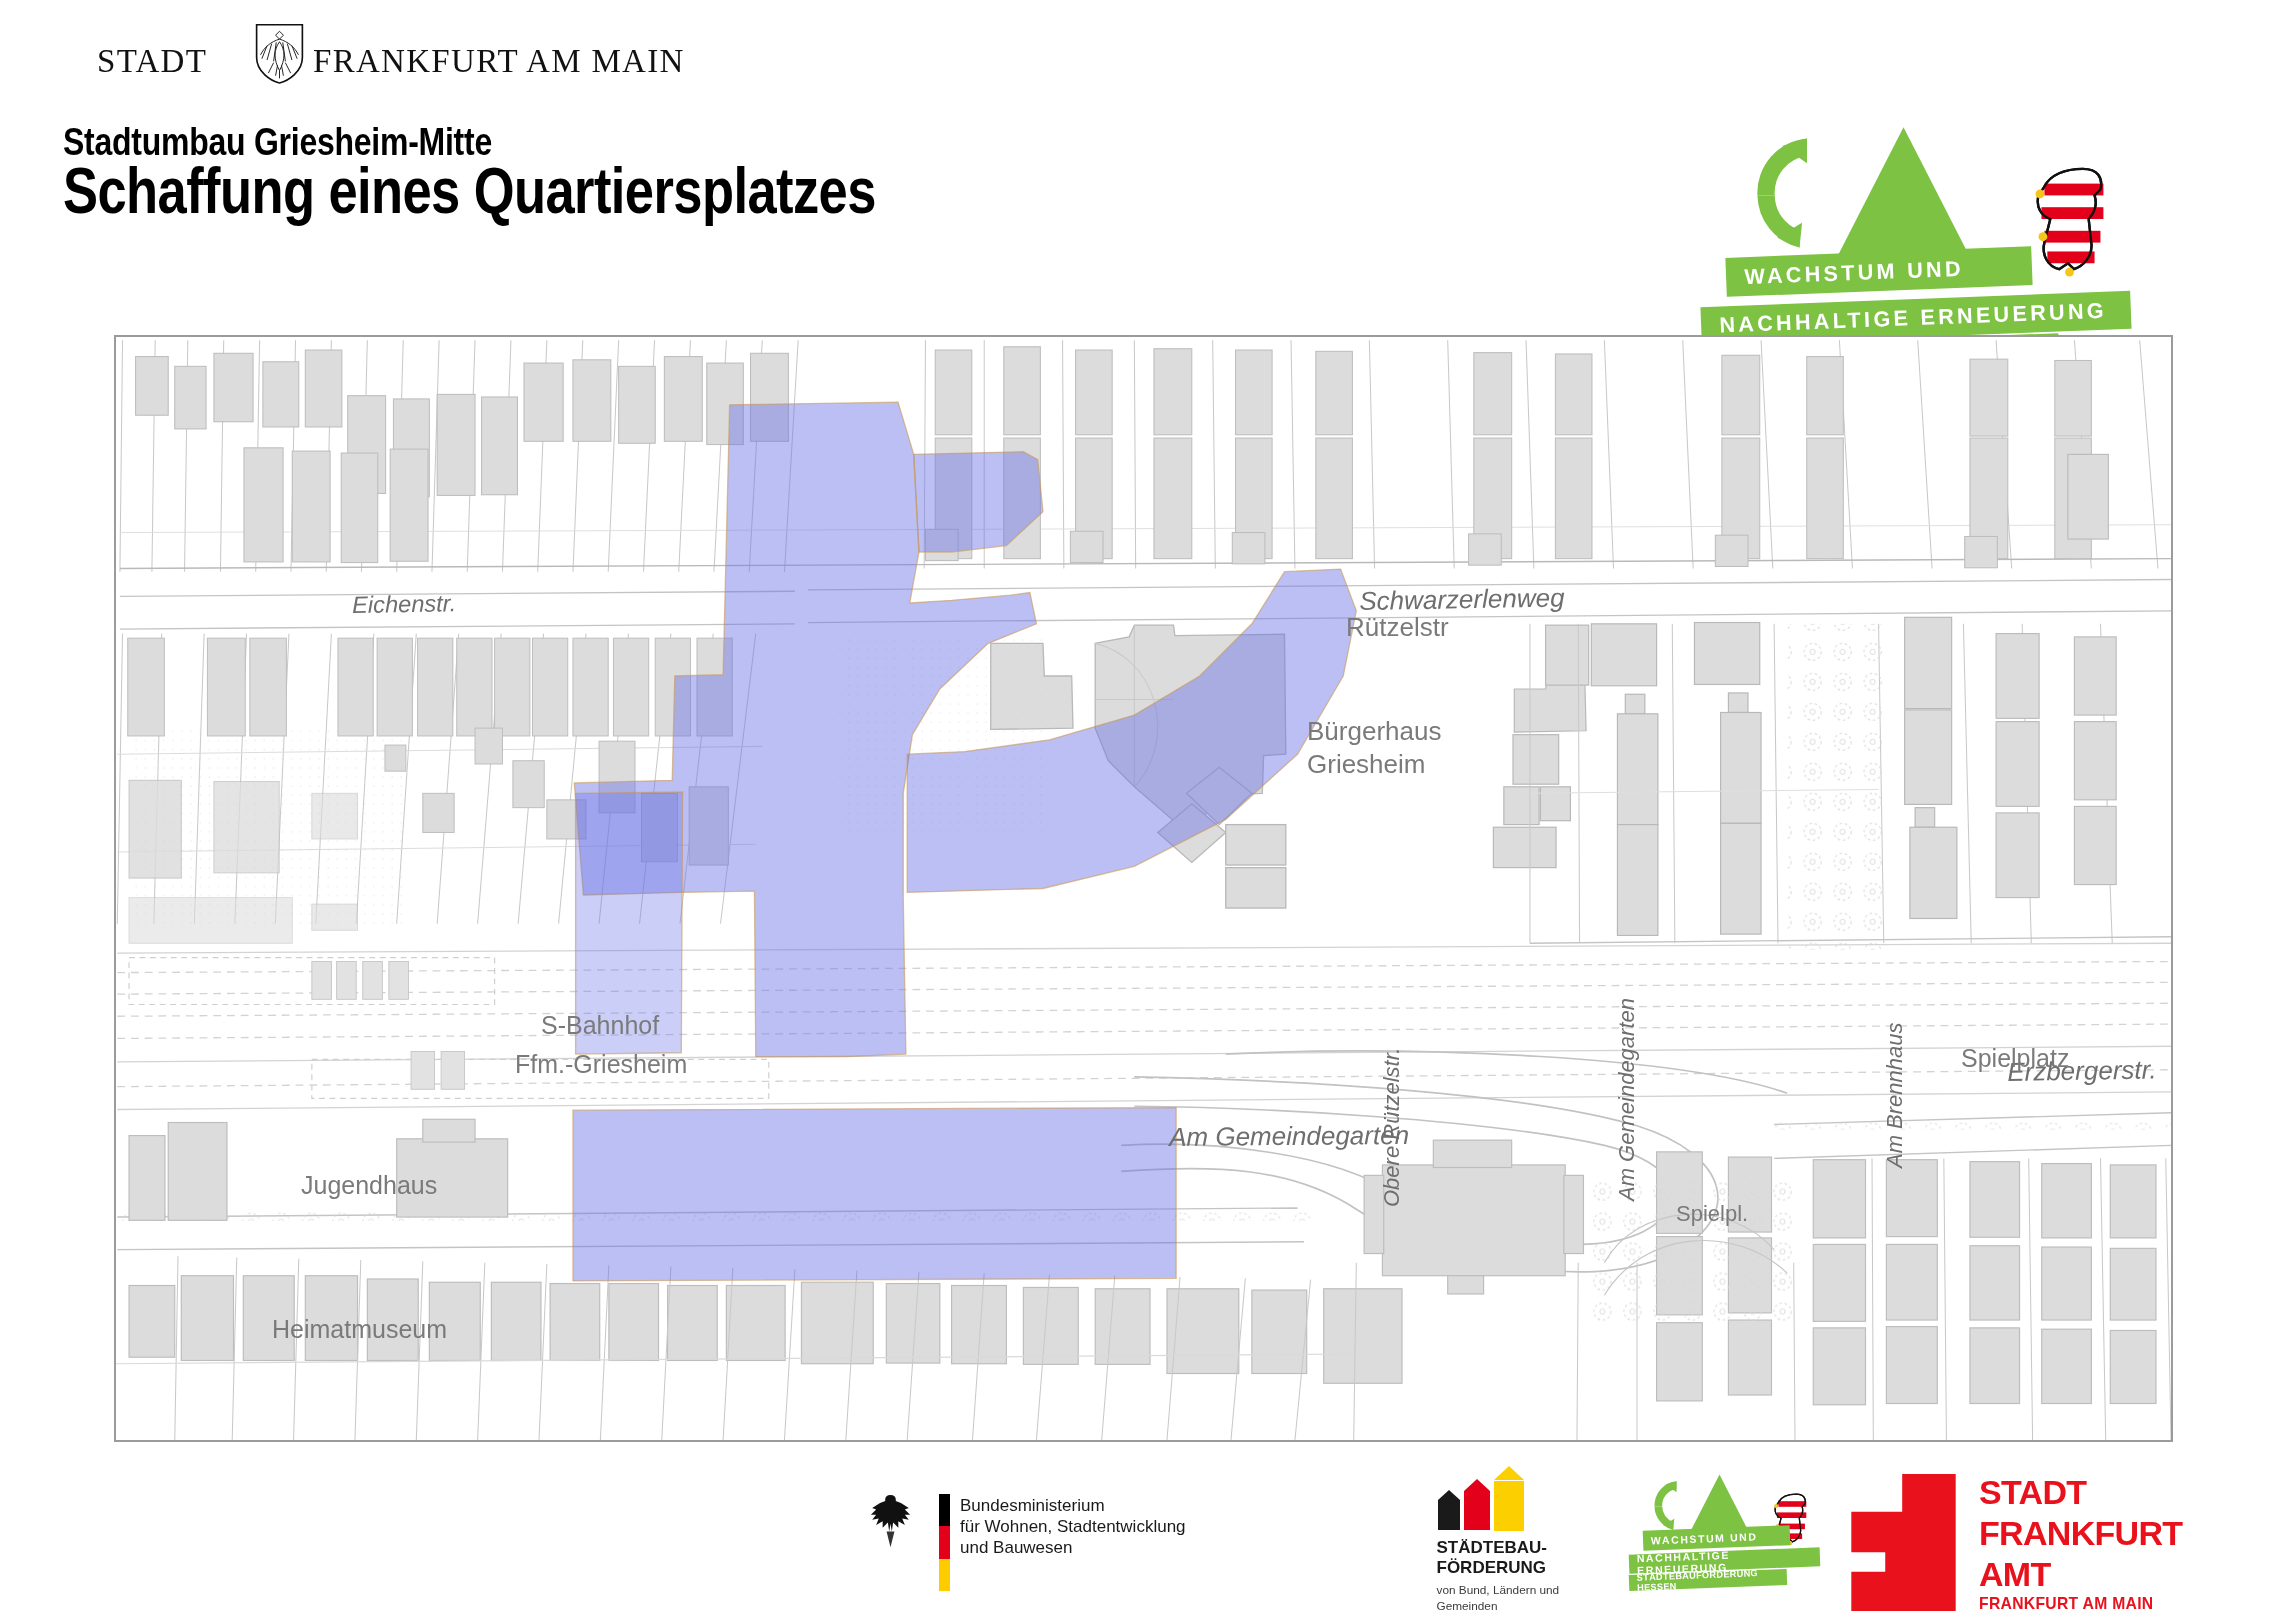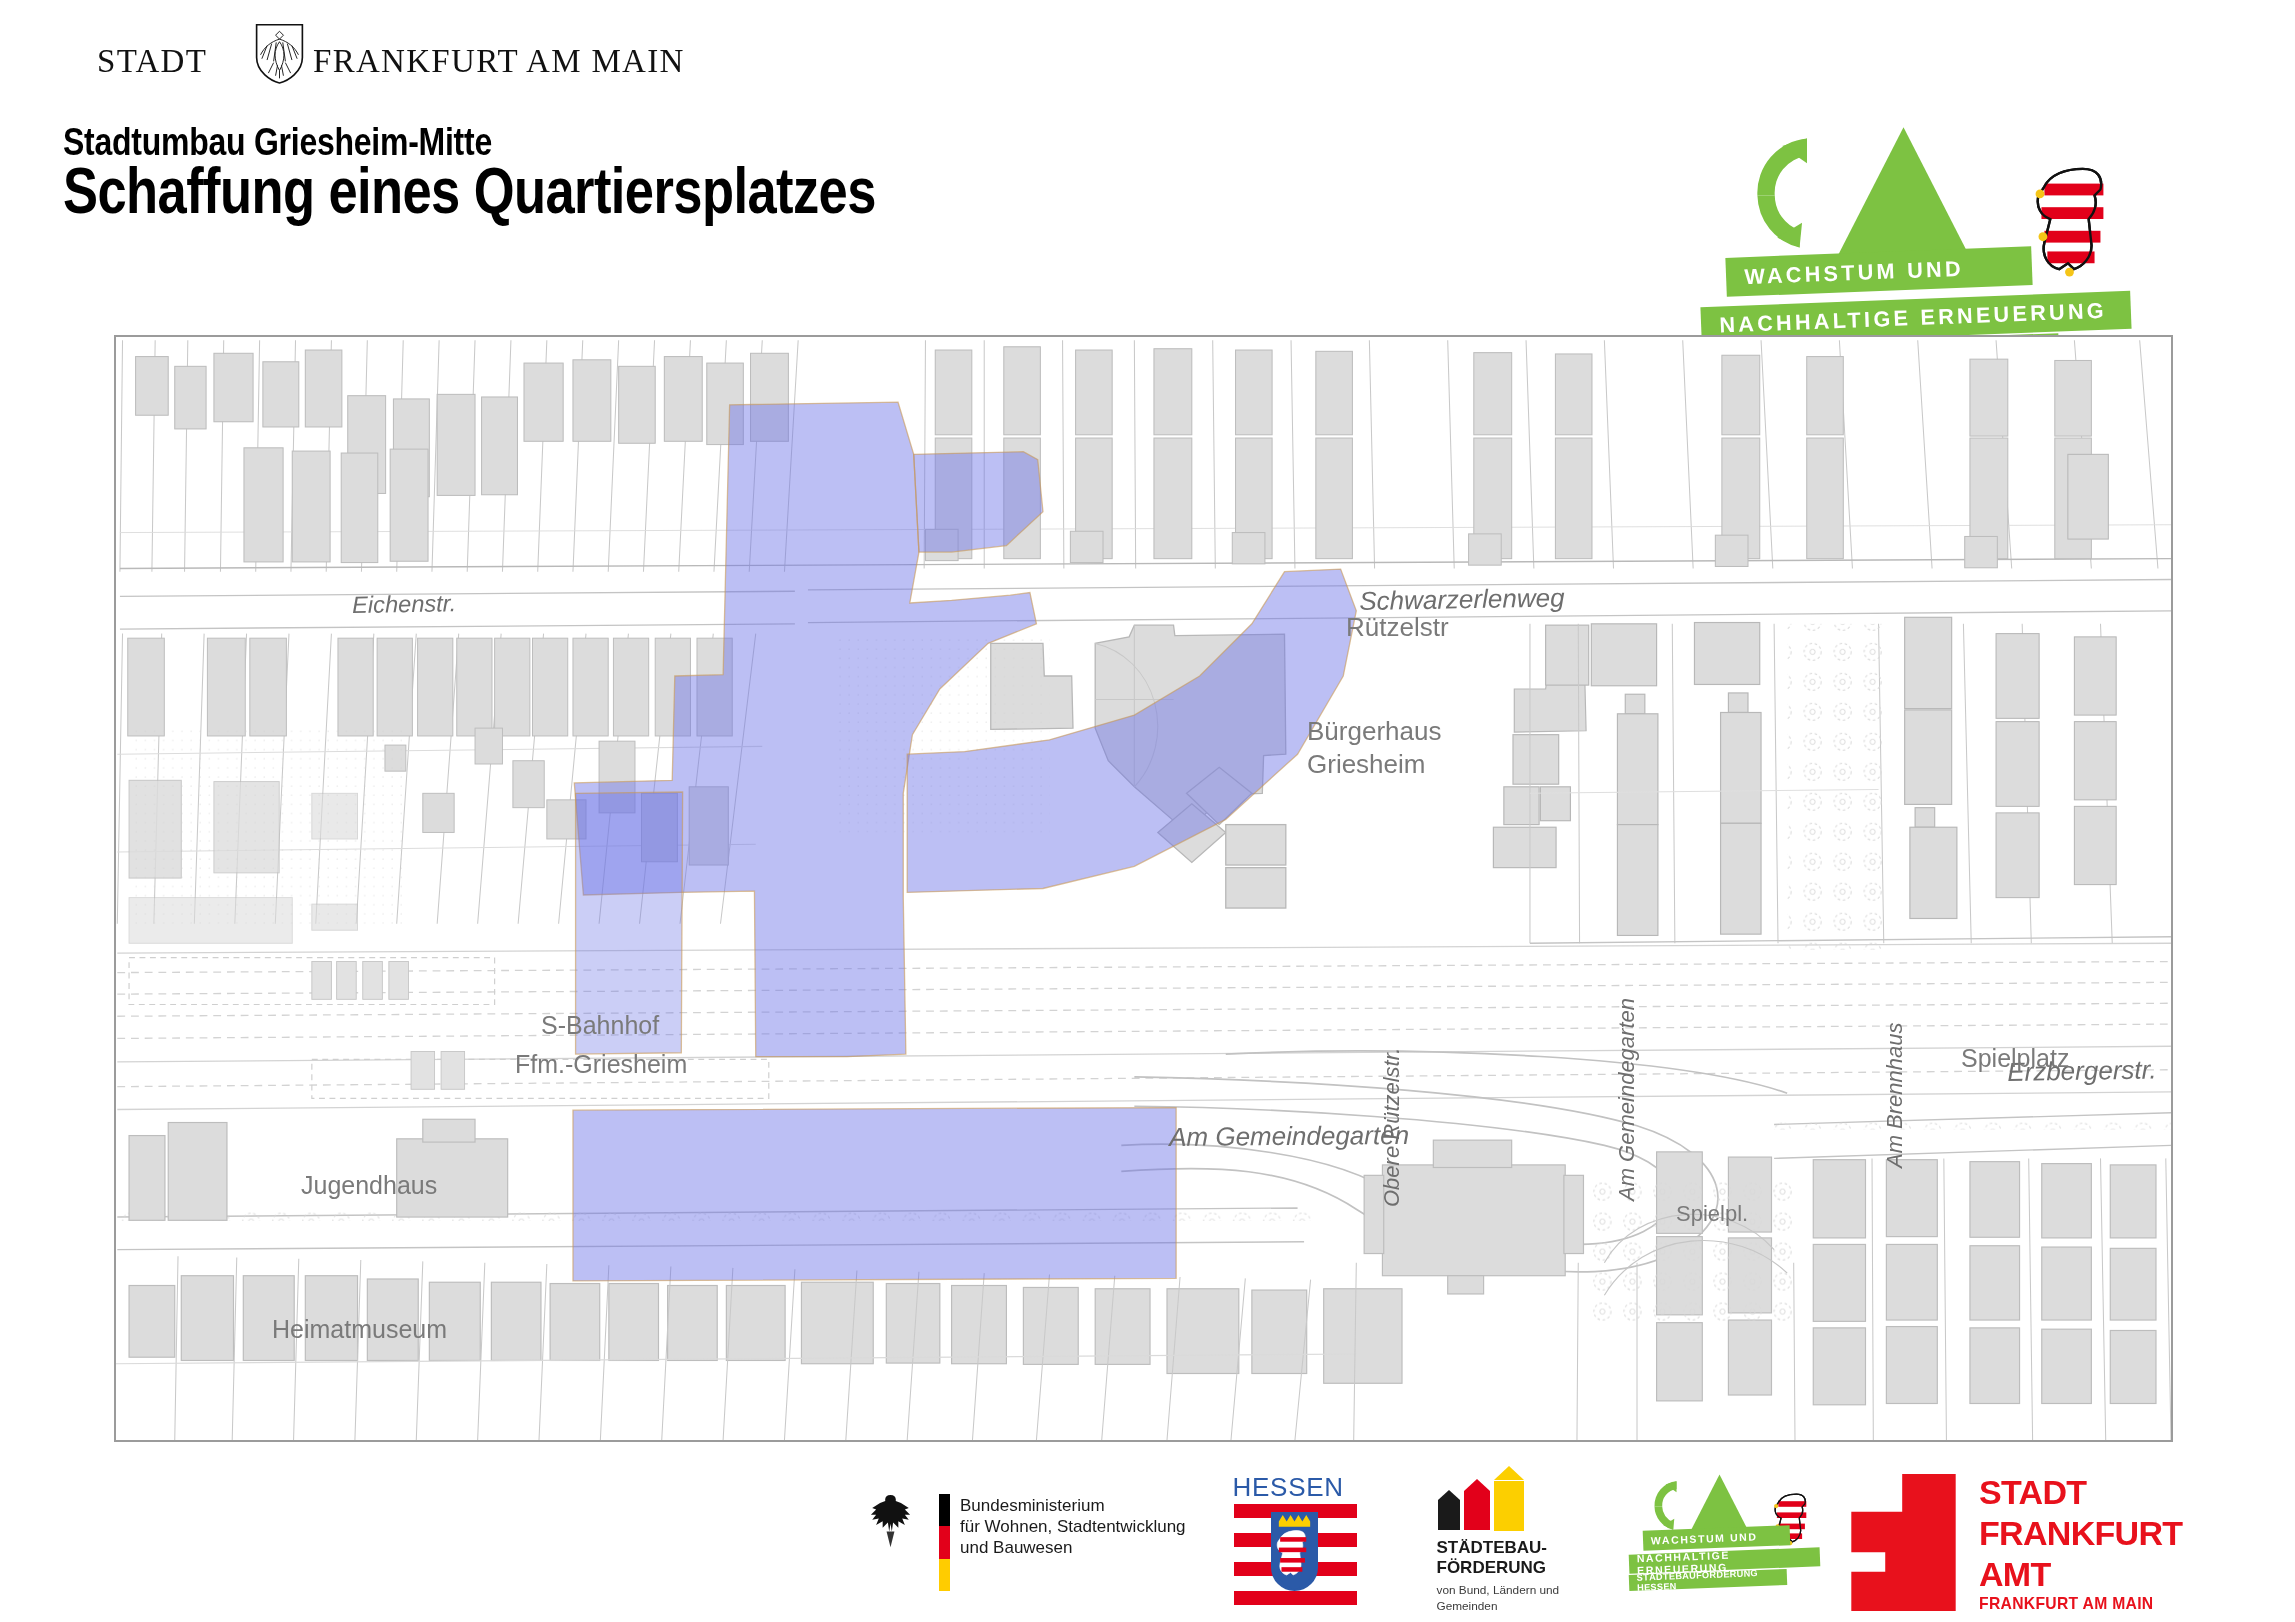--- a/index.html
+++ b/index.html
@@ -510,41 +510,20 @@
       </g>
     </svg>
     <div class="flagbar"></div>
     <div class="txt">
       <div>Bundesministerium</div>
       <div>für Wohnen, Stadtentwicklung</div>
       <div>und Bauwesen</div>
     </div>
   </div>
 
-  <div class="flogo hessenlogo">
-    <div class="hess-word">HESSEN</div>
-    <div class="flag"></div>
-    <svg class="shield" viewBox="0 0 72 120">
-      <path d="M2 2 H70 V70 C70 100 48 114 36 118 C24 114 2 100 2 70 Z" fill="#2b5aa8"></path>
-      <g fill="#fccf00">
-          <path d="M12 14 L18 4 L24 14 L30 4 L36 14 L42 4 L48 14 L54 4 L60 14 L60 22 L12 22 Z"></path>
-        </g>
-      <g fill="#ffffff" stroke="#ffffff" stroke-width="1">
-        <path d="M40 28 C50 28 54 34 52 42 L48 46 C50 52 48 58 44 62 L46 80
-                 C46 88 40 94 34 96 L30 92 L24 96 C16 94 12 86 14 78 L18 62
-                 C12 60 8 54 10 46 L14 40 C18 32 28 28 40 28 Z"></path>
-      </g>
-      <g fill="#e2001a">
-        <rect x="14" y="38" width="40" height="7"></rect>
-          <rect x="12" y="54" width="42" height="7"></rect>
-        <rect x="14" y="70" width="38" height="7"></rect>
-          <rect x="16" y="84" width="32" height="7"></rect>
-      </g>
-    </svg>
-  </div>
 
   <div class="flogo staedtebau">
     <div class="h1"></div>
     <div class="h2"></div>
     <div class="h3"></div>
     <div class="t1">
       <div>STÄDTEBAU-</div>
       <div>FÖRDERUNG</div>
     </div>
     <div class="t2">

